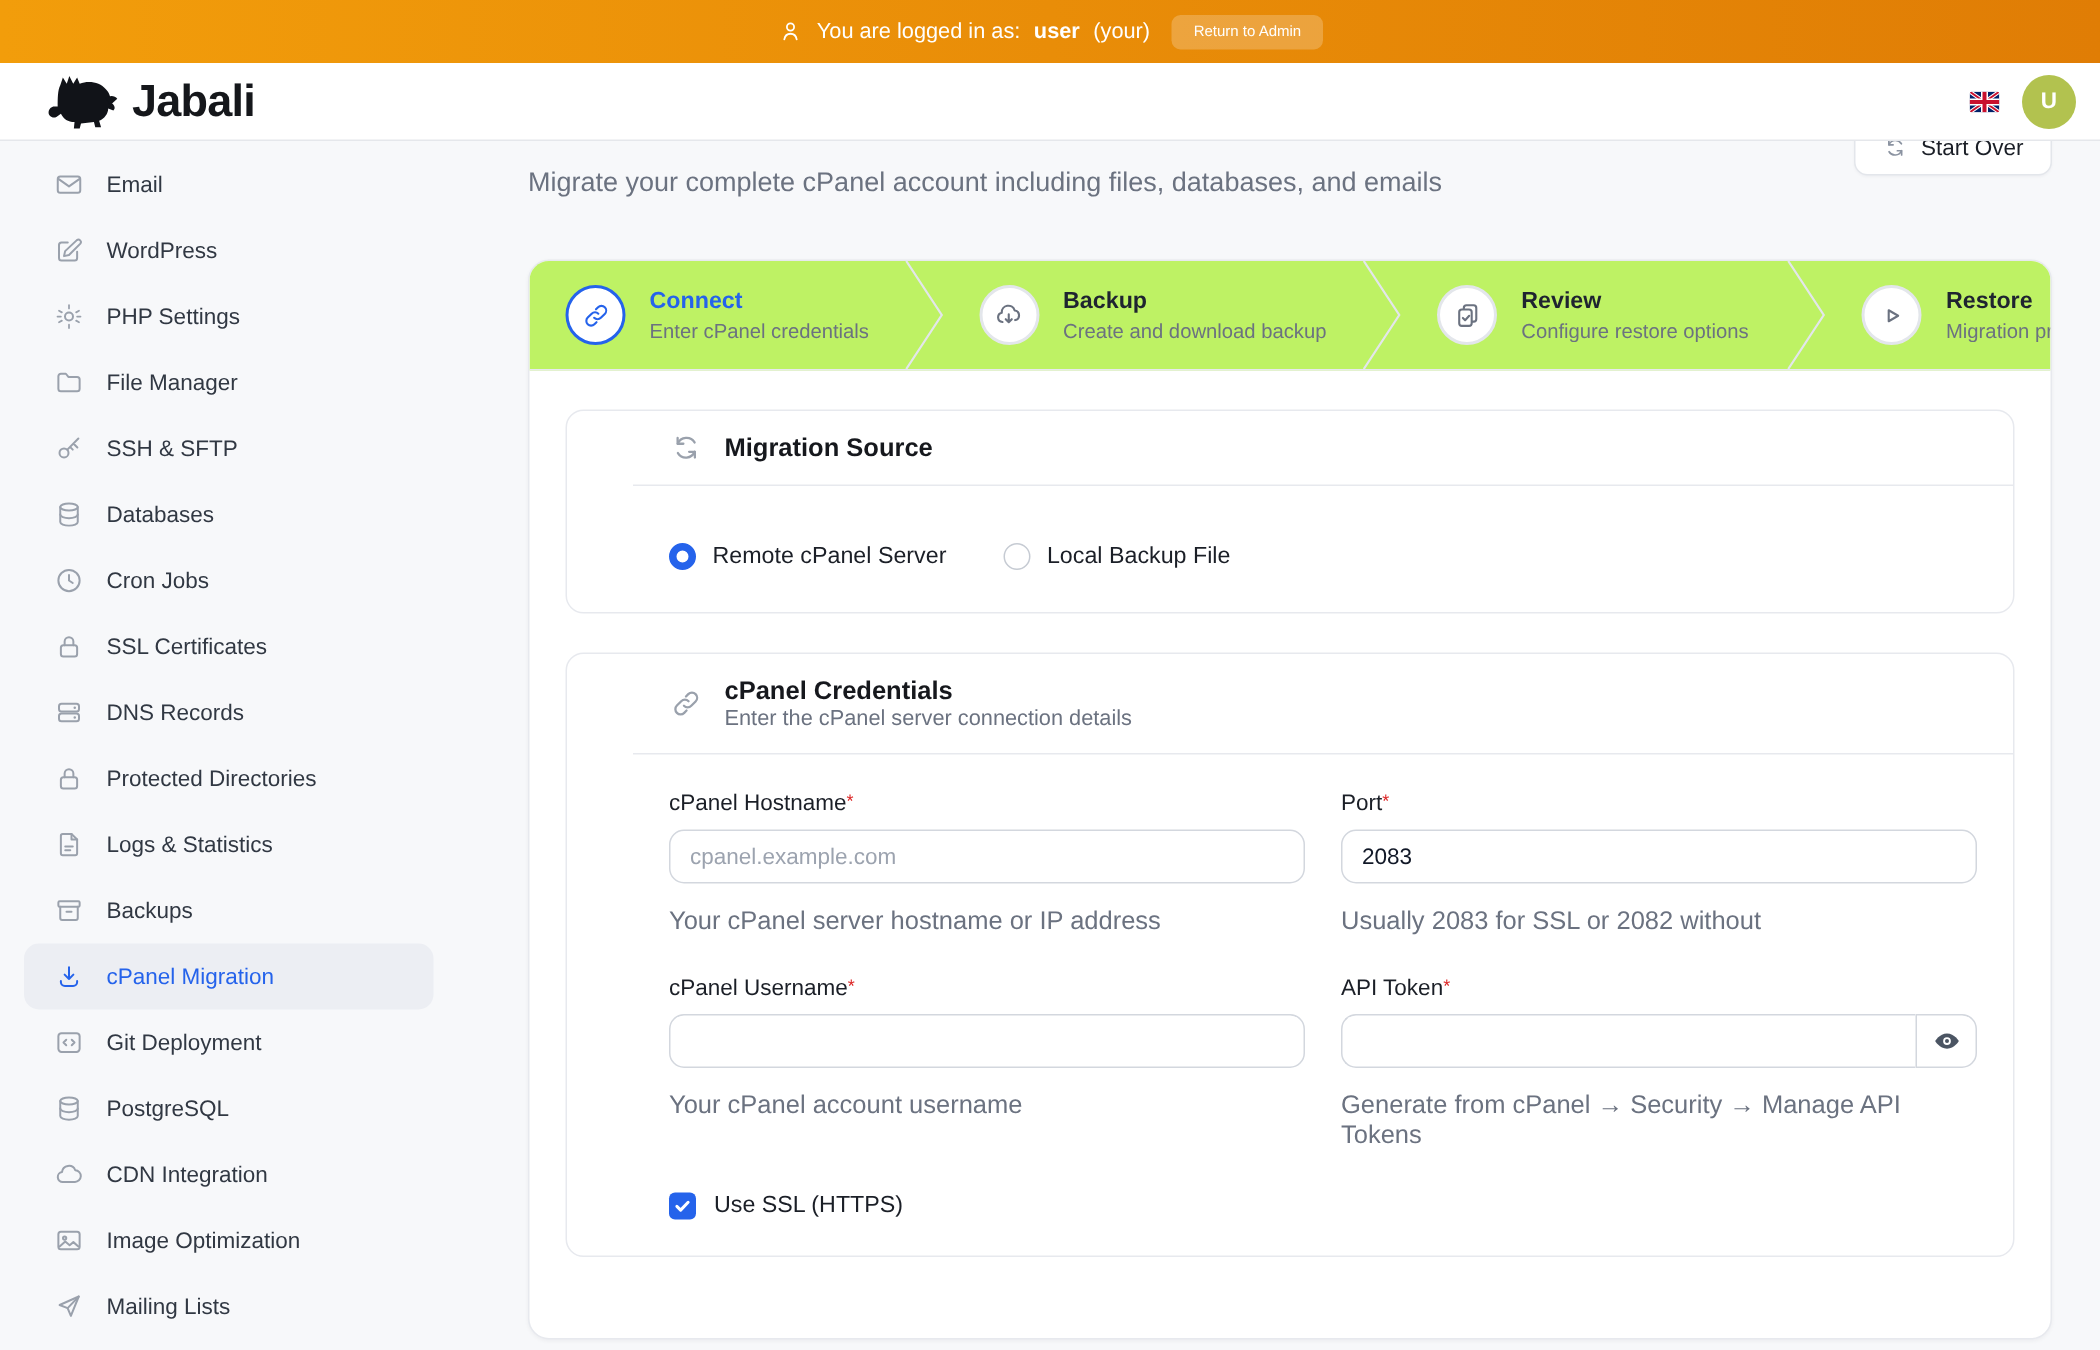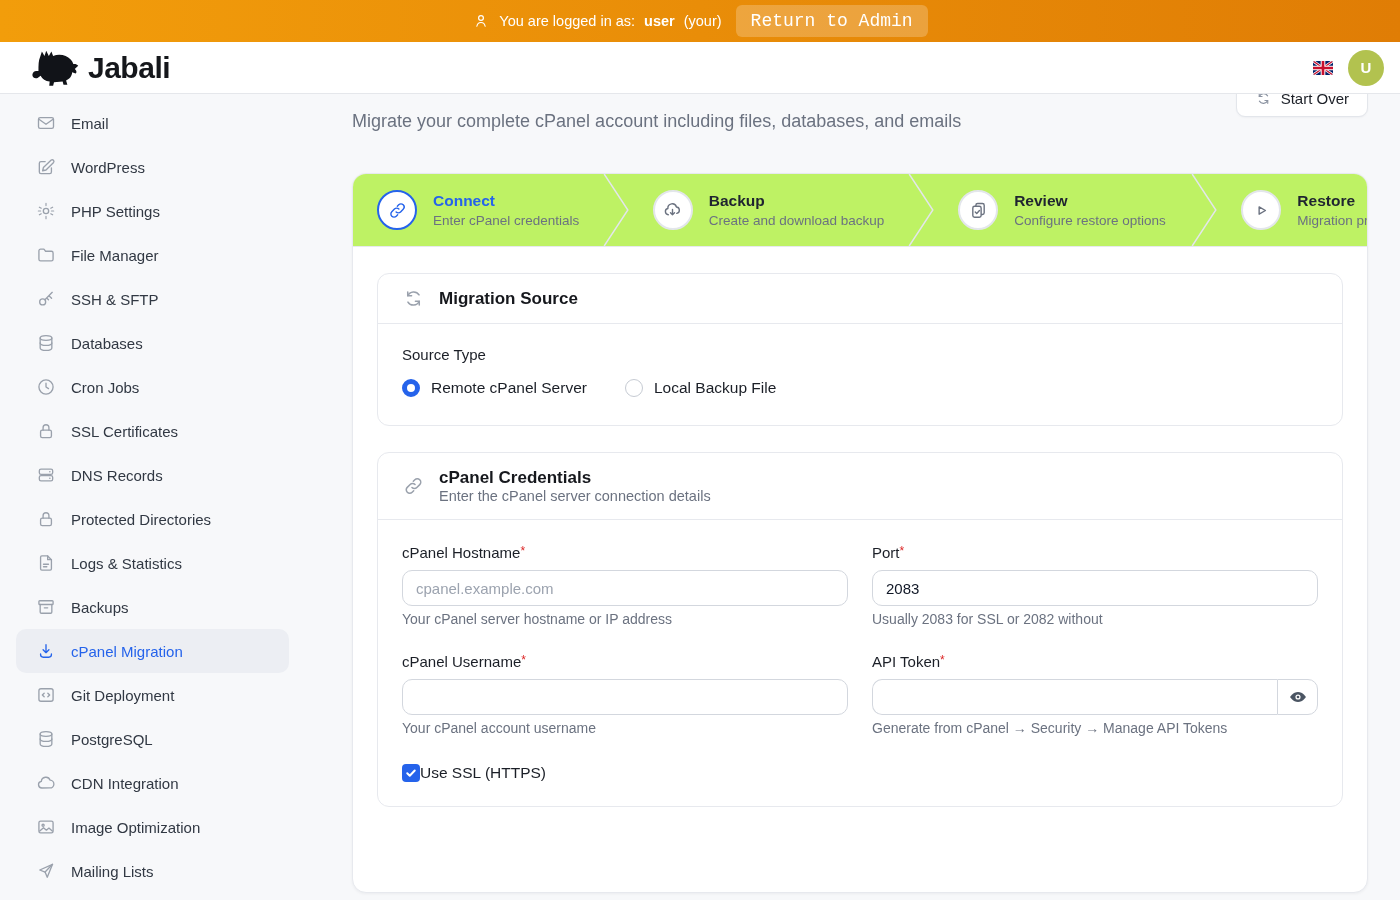--- a/index.html
+++ b/index.html
@@ -6,21 +6,21 @@
   html,body { width:1400px; height:900px; overflow:hidden; }
   body { font-family:"Liberation Sans", sans-serif; background:#f7f8fa; color:#16181d; }
 
   
   .topbar { height:42px; background:linear-gradient(90deg,#f29d0b,#e07d05);
     display:flex; align-items:center; justify-content:center; gap:14px; color:#fff; font-size:14.5px; }
   .topbar .who { display:flex; align-items:center; gap:9px; }
   .topbar .icon { width:18px; height:18px; display:inline-flex; }
   .topbar b { font-weight:700; }
   .btn-return { background:rgba(255,255,255,.22); color:#fff; border:none; border-radius:6px;
-    padding:6px 15px; font-size:18px; font-family:Liberation Mono, monospace; cursor:pointer; }
+    padding:6px 15px; font-size:10px; font-family:Liberation Sans, sans-serif; cursor:pointer; }
 
   
   .header { height:52px; background:#fff; border-bottom:1px solid #e5e7eb;
     display:flex; align-items:center; justify-content:space-between; padding:0 16px 0 28px; position:relative; z-index:2; }
   .brand { display:flex; align-items:center; gap:8px; }
   .brand svg { width:52px; height:38px; }
   .brand-name { font-size:30px; font-weight:800; letter-spacing:-.5px; color:#15171b; }
   .header-right { display:flex; align-items:center; gap:15px; }
   .flag { width:20px; height:14px; display:inline-flex; border-radius:2px; overflow:hidden; cursor:pointer; }
   .avatar { width:36px; height:36px; border-radius:50%; background:#b2c24f; color:#fff;
@@ -64,21 +64,21 @@
   .step.active .step-circle { border-color:#2563eb; color:#2563eb; }
   .step-text { min-width:0; }
   .step-title { font-size:15.5px; font-weight:600; color:#1f2430; white-space:nowrap; }
   .step.active .step-title { color:#2563eb; }
   .step-sub { font-size:13.5px; color:#6b7280; margin-top:3px; white-space:nowrap; overflow:hidden; }
   .chev { flex:0 0 26px; }
 
   .card-body { padding:26px 24px 40px; }
 
   
-  .section { border:1px solid #e7e9ee; border-radius:12px; background:#fff; }
+  .section { border:1px solid #e7e9ee; border-radius:12px; background:#fff;padding-left:44px; }
   .section + .section { margin-top:26px; }
   .section-head { display:flex; align-items:center; gap:14px; padding:13px 24px; border-bottom:1px solid #e7e9ee; }
   .section-head .icon { width:23px; height:23px; color:#9aa1ac; flex:0 0 23px; }
   .section-title { font-size:17px; font-weight:700; color:#16181d; }
   .section-subtitle { font-size:14.5px; color:#6b7280; margin-top:0; }
   .section-body { padding:22px 24px 28px; }
 
   .field-label { font-size:15px; color:#1b1f27; margin-bottom:10px; }
   .req { color:#dc2626; font-size:12px; vertical-align:top; }
 
@@ -87,28 +87,28 @@
   .radio { width:18px; height:18px; border-radius:50%; border:1.5px solid #c6cbd3; background:#fff; flex:0 0 18px; }
   .radio.selected { border:5.5px solid #2563eb; }
   .radio-label { font-size:15.5px; color:#1b1f27; }
 
   
   .form-grid { display:grid; grid-template-columns:1fr 1fr; column-gap:24px; row-gap:26px; }
   .f-label { font-size:15px; color:#1b1f27; margin-bottom:9px; }
   .f-input { width:100%; height:36px; border:1px solid #d3d7de; border-radius:10px; padding:0 13px;
     font-size:15px; font-family:inherit; color:#111827; background:#fff; outline:none; }
   .f-input::placeholder { color:#9ca3af; }
-  .f-help { font-size:14px; color:#6b7280; margin-top:5px; }
+  .f-help { font-size:17px; color:#6b7280; margin-top:15px; }
   .input-group { display:flex; }
   .input-group .f-input { border-radius:10px 0 0 10px; border-right:none; }
   .btn-eye { width:45px; border:1px solid #d3d7de; border-radius:0 10px 10px 0; background:#fff;
     display:flex; align-items:center; justify-content:center; cursor:pointer; color:#4b5563; }
   .btn-eye .icon { width:20px; height:20px; }
 
-  .check-row { display:flex; align-items:center; gap:0; margin-top:28px; cursor:pointer; }
+  .check-row { display:flex; align-items:center; gap:12px; margin-top:28px; cursor:pointer; }
   .checkbox { width:18px; height:18px; border-radius:4px; background:#2563eb; display:flex;
     align-items:center; justify-content:center; flex:0 0 18px; }
   .checkbox .icon { width:12px; height:12px; color:#fff; }
   .check-label { font-size:15.5px; color:#1b1f27; }
 </style>
 </head>
 <body>
 
 <div class="topbar">
   <div class="who">
@@ -422,21 +422,20 @@
                 <svg viewBox="0 0 24 24" fill="none" stroke="currentColor" stroke-width="1.6" stroke-linecap="round" stroke-linejoin="round">
                   <path d="M17.8 8.3A6.6 6.6 0 0 0 6.1 9.2"></path>
                   <path d="M6 5.2v4h4"></path>
                   <path d="M6.2 15.7a6.6 6.6 0 0 0 11.7-.9"></path>
                   <path d="M18 18.8v-4h-4"></path>
                 </svg>
               </span>
             <span class="section-title">Migration Source</span>
           </div>
           <div class="section-body">
-            <div class="field-label">Source Type</div>
             <div class="radio-row">
               <label class="radio-opt">
                 <span class="radio selected"></span>
                 <span class="radio-label">Remote cPanel Server</span>
               </label>
               <label class="radio-opt">
                 <span class="radio"></span>
                 <span class="radio-label">Local Backup File</span>
               </label>
             </div>

